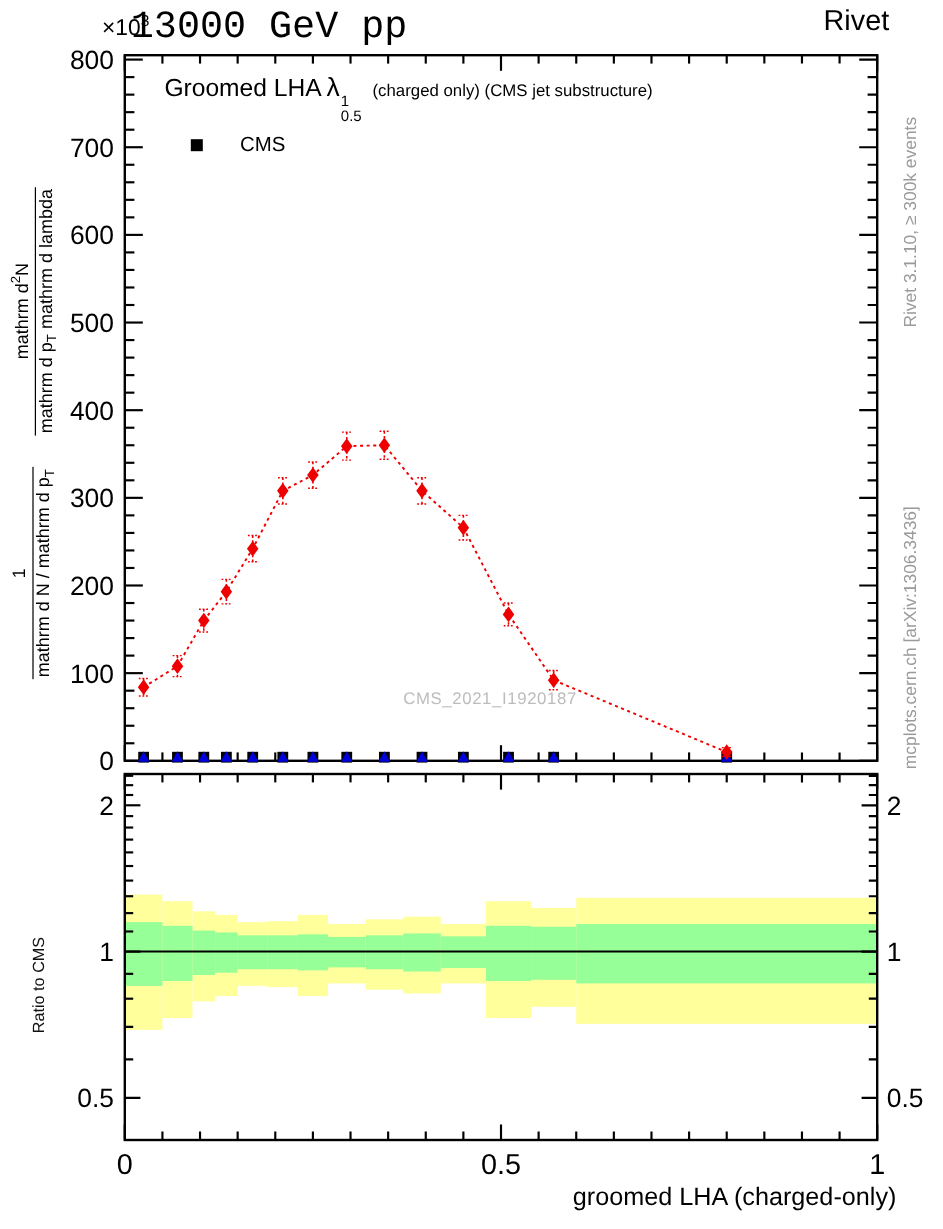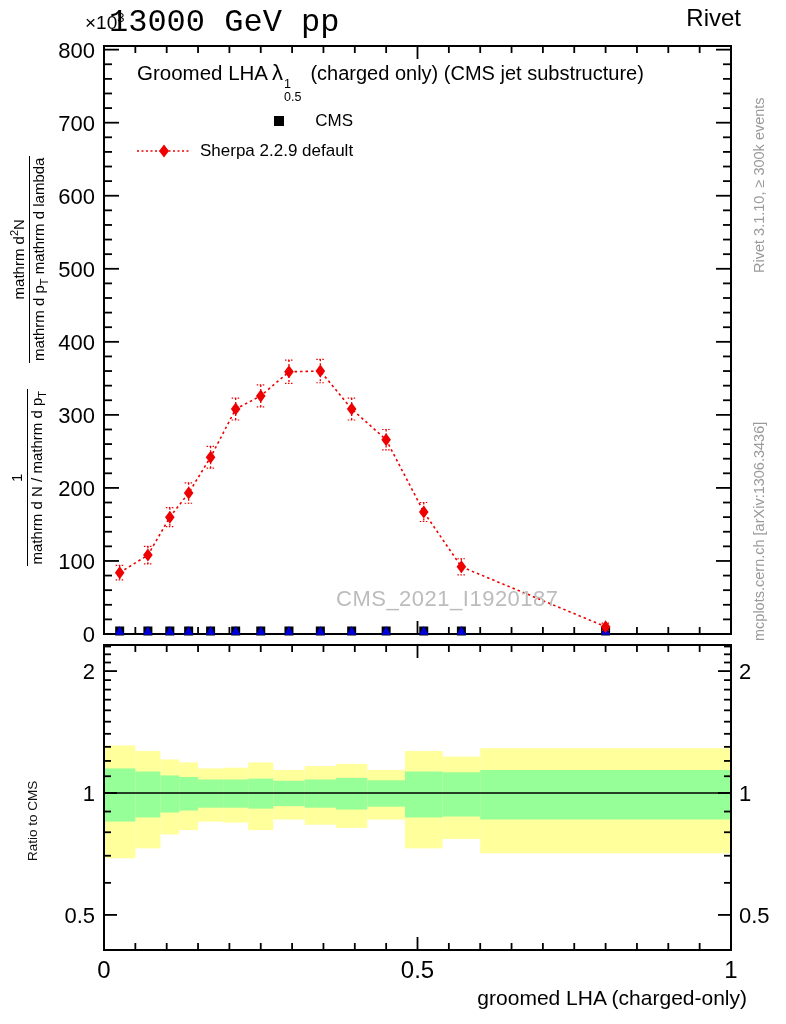--- a/index.html
+++ b/index.html
@@ -8,26 +8,26 @@
   #plot-svg{position:absolute;left:0;top:0;}
   .abs{position:absolute;white-space:nowrap;}
   .hdr-scale{left:85px;top:10px;font-size:19px;}
   .hdr-scale sup{font-size:13px;}
   .hdr-beam{left:109px;top:4px;font-size:32px;font-family:Liberation Mono, monospace;}
   .hdr-jets{right:45px;top:4px;font-size:24px;}
   .plot-title{left:137px;top:60px;font-size:20.5px;}
   .plot-title .lam{font-size:22px;margin-left:4px;}
   .supsub{display:inline-flex;flex-direction:column;line-height:1.0;font-size:12.5px;
           vertical-align:-8px;margin-left:1px;}
-  .title-suffix{font-size:20px;margin-left:9px;}
+  .title-suffix{font-size:14px;margin-left:9px;}
   .legend{left:128px;top:106px;}
   .legend-row{display:flex;align-items:center;height:30px;justify-content:flex-end;}
   .legend-marker{width:72px;display:flex;justify-content:center;}
   .legend-label{font-size:17px;}
-  .watermark{left:336px;top:586px;font-size:22px;color:#bcbcbc;letter-spacing:0.5px;}
+  .watermark{left:336px;top:574px;font-size:14px;color:#bcbcbc;letter-spacing:0.5px;}
   .rot{transform:rotate(-90deg);transform-origin:0 0;}
   .note-rivet{left:751px;top:273px;font-size:14.5px;color:#9a9a9a;}
   .note-mcplots{left:751px;top:641px;font-size:14.5px;color:#9a9a9a;}
   .ylabel{left:8px;top:640px;width:558px;display:flex;justify-content:center;
           gap:26px;font-size:15px;}
   .frac{display:inline-flex;flex-direction:column;align-items:center;line-height:1.25;}
   .frac .den{border-top:1.6px solid #000;padding:0 2px;}
   .frac sub{font-size:11px;}
   .frac sup{font-size:11px;}
   .ratio-label{left:25px;top:861px;font-size:13.5px;color:#111;}
@@ -392,29 +392,20 @@
 
   <div class="abs legend">
     <div class="legend-row">
       <span class="legend-marker">
         <svg width="56" height="16">
             <rect x="23" y="3" width="10" height="10" fill="#000000"></rect>
           </svg>
       </span>
       <span class="legend-label">CMS</span>
     </div>
-    <div class="legend-row">
-      <span class="legend-marker">
-        <svg width="56" height="16">
-            <line x1="1" y1="8" x2="55" y2="8" stroke-width="1.5" stroke-dasharray="2,2.5" stroke="#ee0000"></line>
-            <polygon points="28,1.5 33,8 28,14.5 23,8" fill="#ee0000"></polygon>
-          </svg>
-      </span>
-      <span class="legend-label">Sherpa 2.2.9 default</span>
-    </div>
   </div>
 
   <div class="abs watermark">CMS_2021_I1920187</div>
 
   <div class="abs rot note-rivet">Rivet 3.1.10, ≥ 300k events</div>
   <div class="abs rot note-mcplots">mcplots.cern.ch [arXiv:1306.3436]</div>
 
   <div class="abs rot ylabel">
     <span class="frac">
       <span class="num">1</span>

